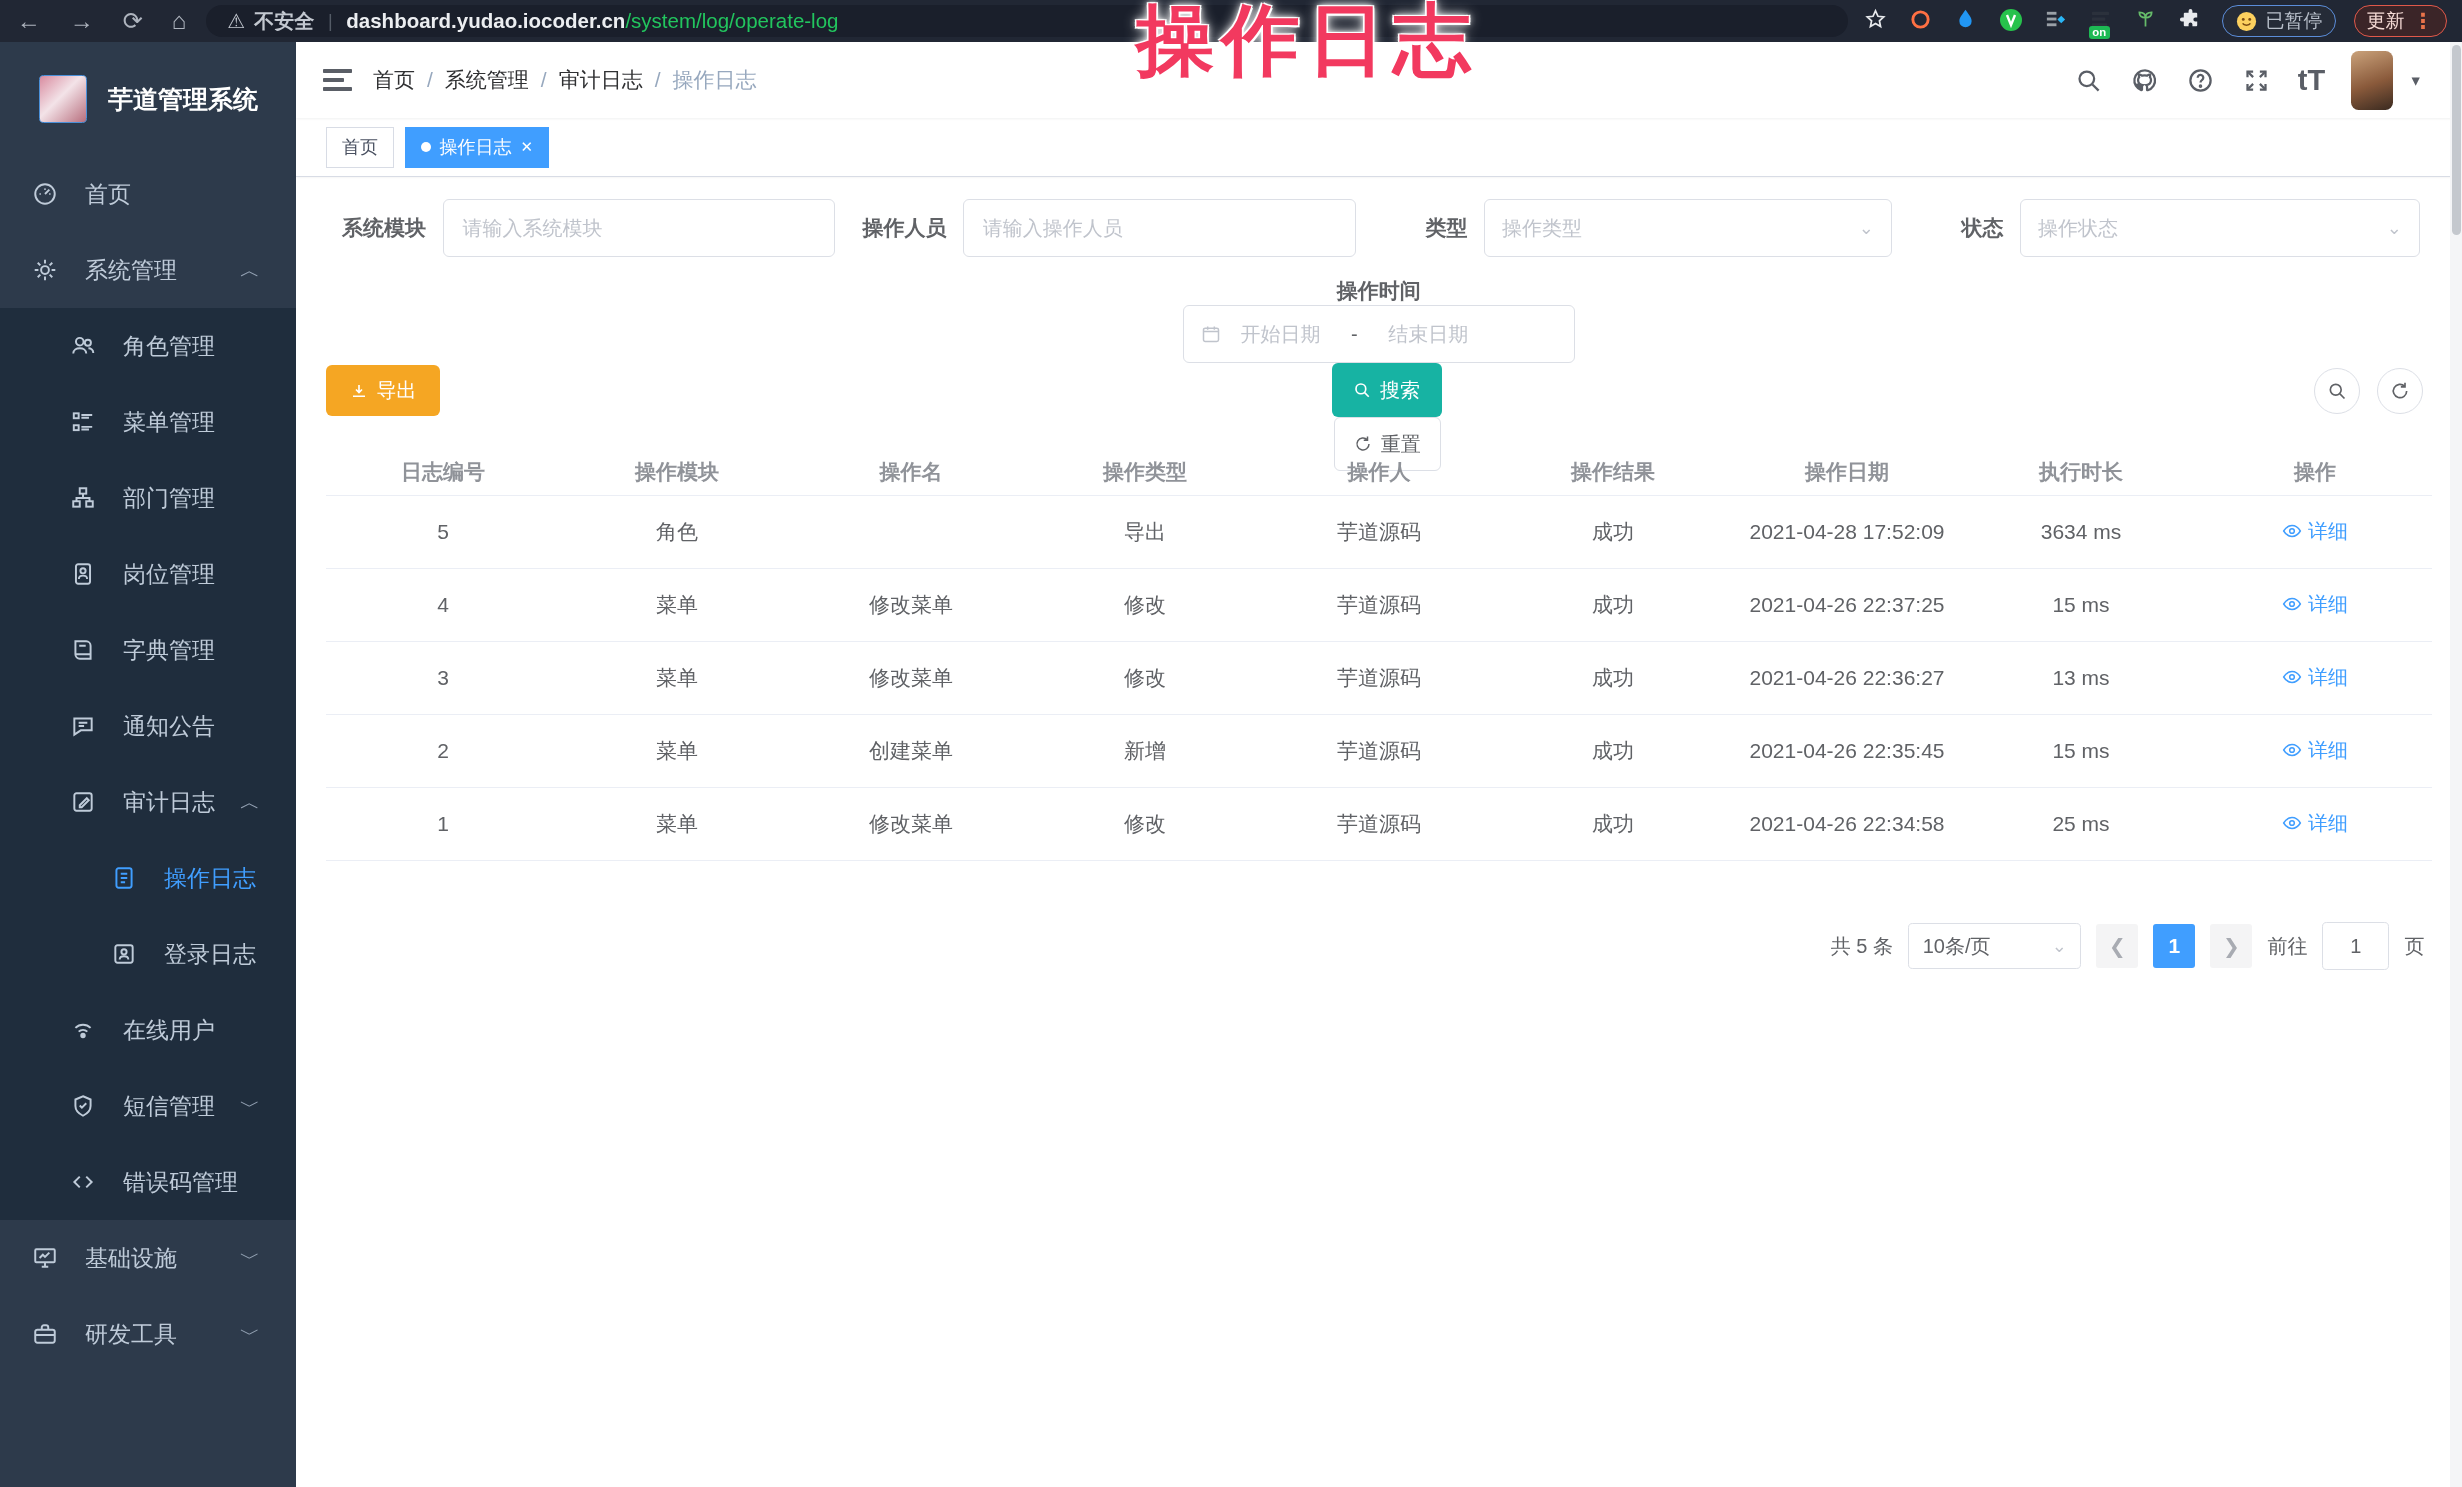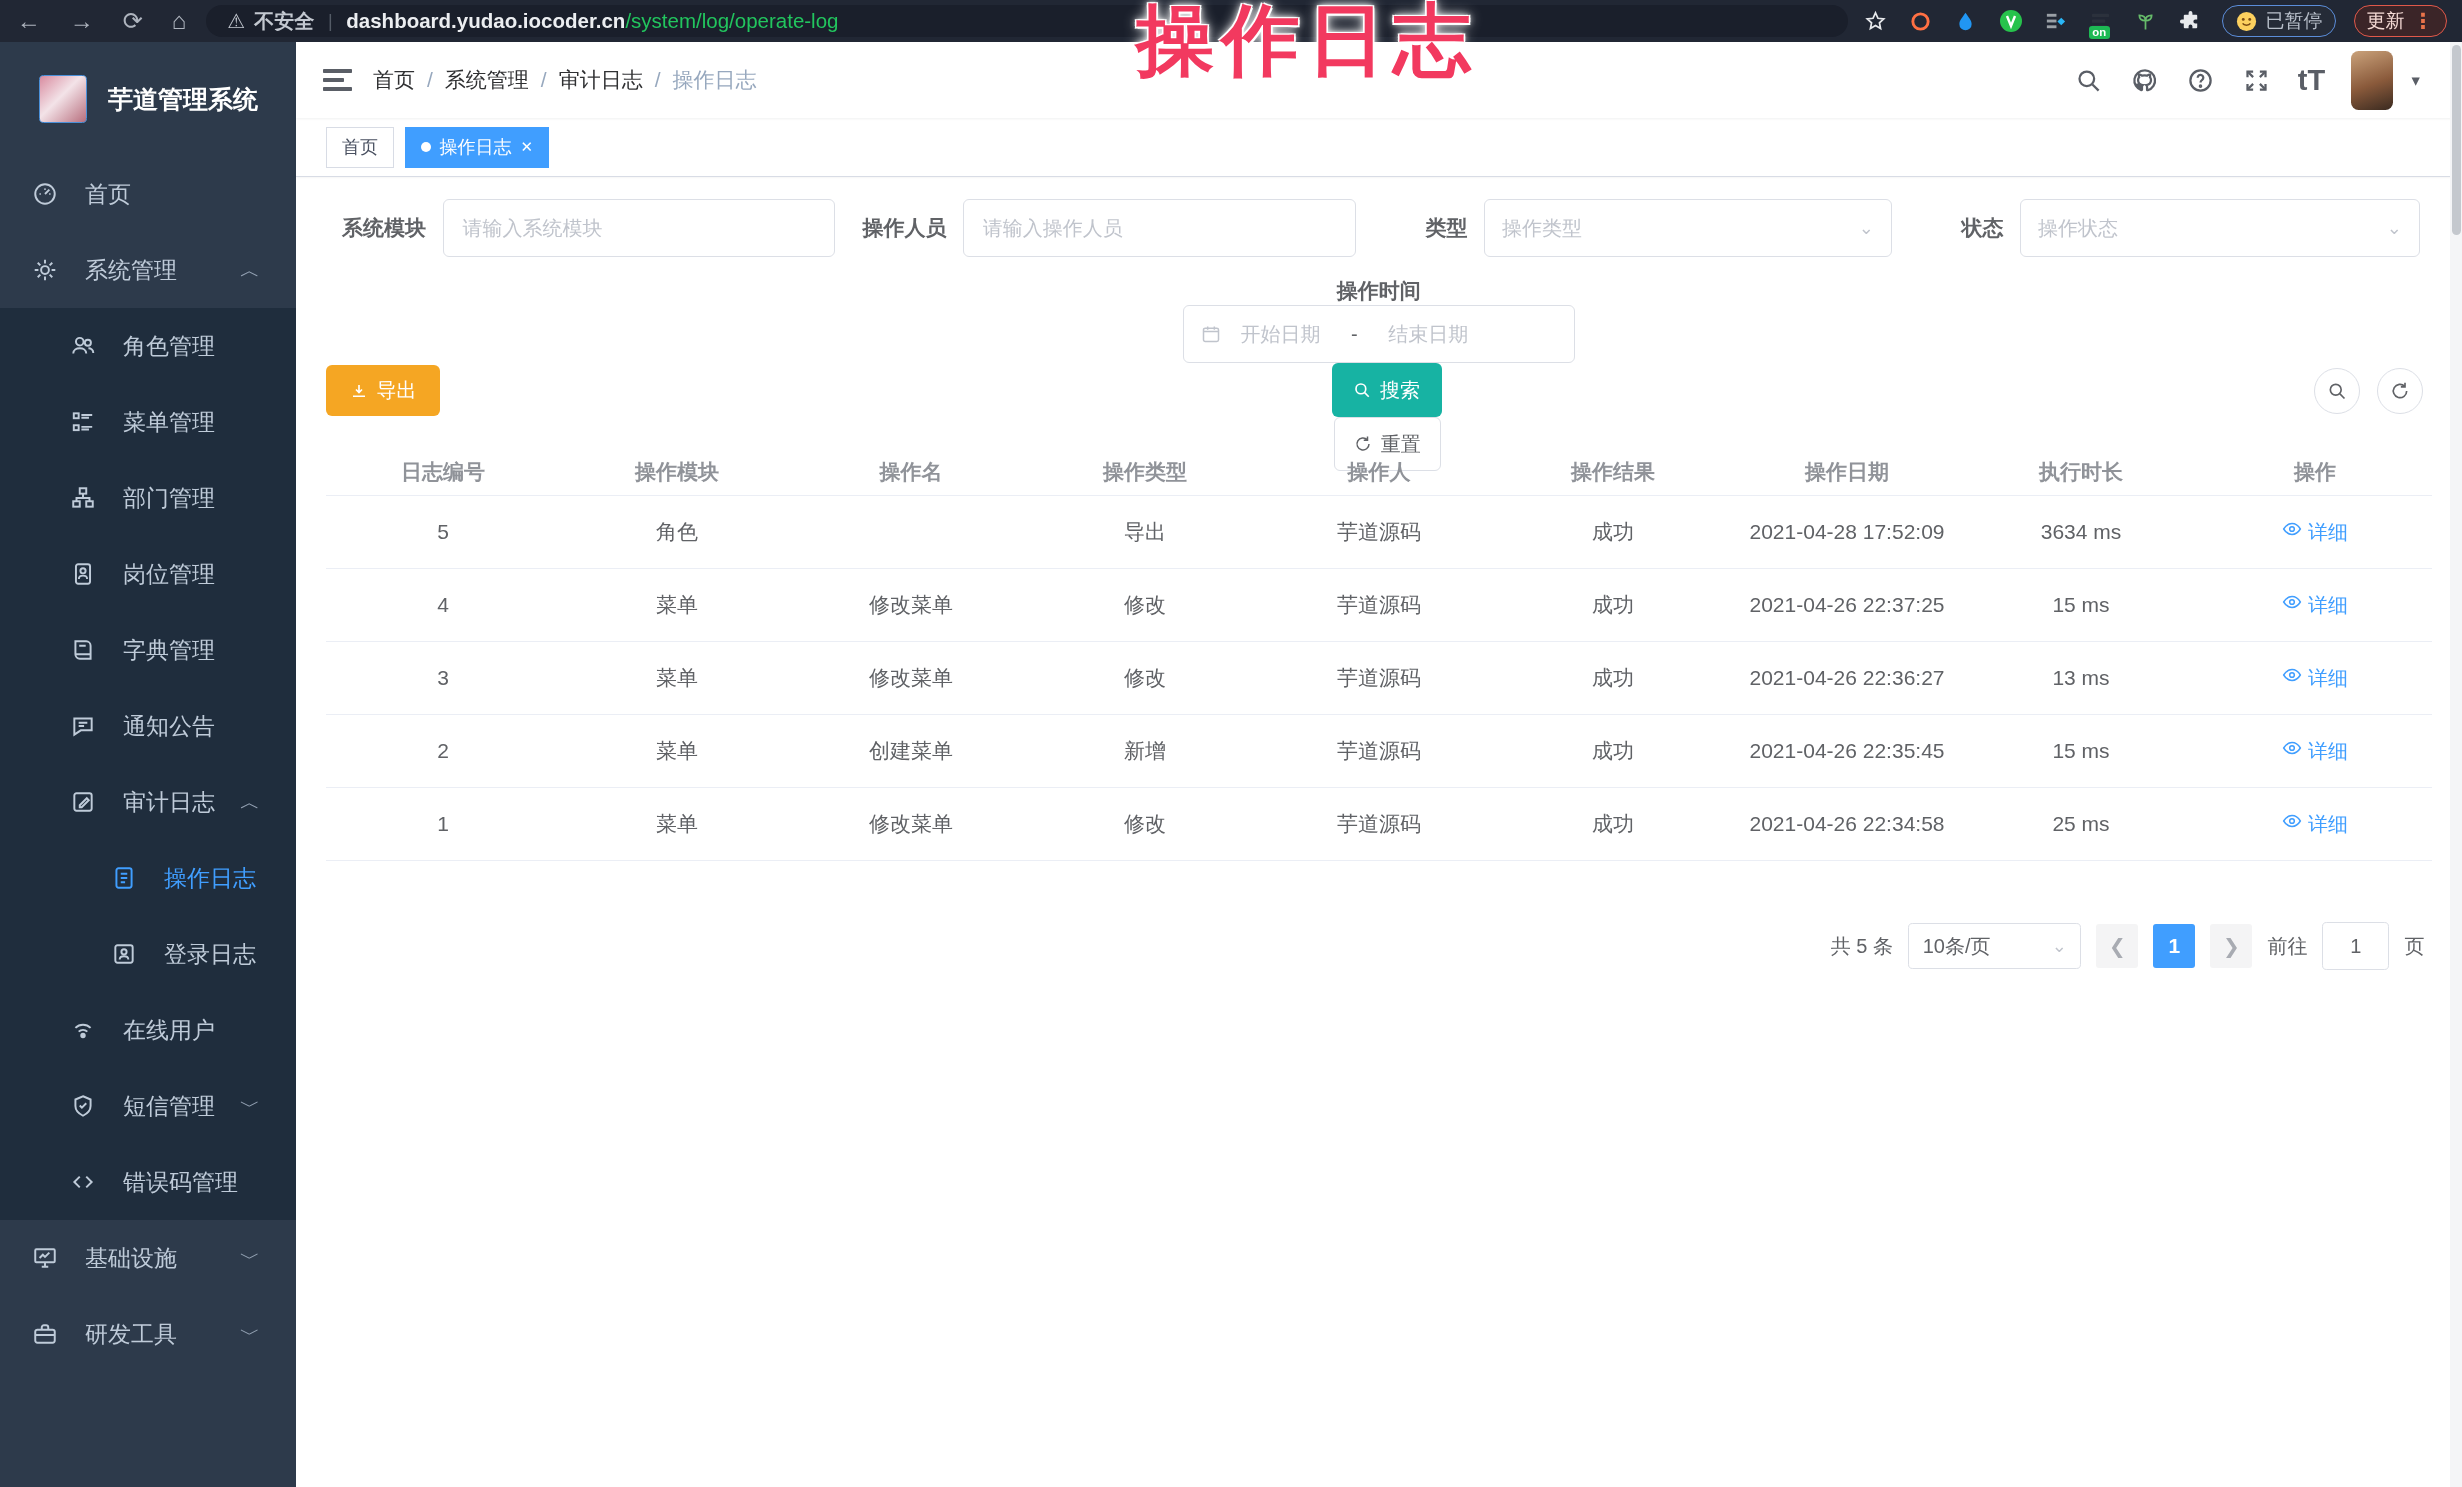--- a/index.html
+++ b/index.html
@@ -15,21 +15,21 @@
   .chrome .navbtns{display:flex;align-items:center;gap:29px;padding:0 20px 0 16.7px;}
   .chrome .cicon{font-size:24px;color:#aeb4be;line-height:1;}
   .omnibox{flex:1;height:32px;background:#1a1f2b;border-radius:16px;display:flex;align-items:center;
     padding:0 21px;margin-right:13.7px;color:#c3c8d0;}
   .omnibox .warn{font-size:20px;margin-right:9px;color:#c3c8d0;}
   .omnibox .sec{font-size:20px;color:#c3c8d0;font-weight:700;}
   .omnibox .sep{margin:0 13.7px;color:#545b66;font-size:18px;}
   .omnibox .host{font-size:20.5px;color:#eceef1;font-weight:700;}
   .omnibox .path{font-size:20.5px;color:#22c55e;}
   .extbar{display:flex;align-items:center;gap:18px;padding-right:15px;}
-  .extbar .exticon{width:27px;height:27px;display:flex;align-items:center;justify-content:center;position:relative;text-decoration:underline;}
+  .extbar .exticon{width:27px;height:27px;display:flex;align-items:flex-start;justify-content:center;position:relative;text-decoration:underline;}
   .onbadge{position:absolute;bottom:-4.6px;left:1.5px;background:#1db954;color:#fff;font-size:11.4px;
     font-weight:700;border-radius:3px;padding:0.8px 3.8px;line-height:1;}
   .pill{display:flex;align-items:center;height:30px;border-radius:16px;padding:0 12px;gap:7.6px;}
   .pill.paused{border:1.5px solid #5b8dd9;color:#b7bec9;font-size:19px;background:rgba(255,255,255,0.02);}
   .pill.update{border:1.5px solid #e0584a;background:#3b2528;color:#f3d9d4;font-size:19px;}
   .pill.update .dots{color:#e8734a;font-size:21px;font-weight:700;letter-spacing:0.8px;}
   
   .annotation{position:absolute;left:1136px;top:0px;z-index:60;font-size:78px;font-weight:700;
     color:#f2395f;letter-spacing:7.6px;line-height:1.05;
     text-shadow:0 0 3px #fff,0 0 7.6px #fff,0 0 13.7px #fff,1.5px 1.5px 0 #fff,-1.5px -1.5px 0 #fff,1.5px -1.5px 0 #fff,-1.5px 1.5px 0 #fff;}
@@ -99,21 +99,21 @@
   .rbtn{width:44px;height:44px;border:0.8px solid #dcdfe6;border-radius:50%;background:#fff;
     display:flex;align-items:center;justify-content:center;color:#606266;cursor:pointer;}
   .rbtn svg{width:20px;height:20px;}
   
   .table{margin-top:32px;}
   .thead,.trow{display:grid;grid-template-columns:repeat(9,1fr);align-items:center;}
   .thead{height:47px;border-bottom:0.8px solid #ebeef5;}
   .th{font-size:21px;font-weight:700;color:#909399;text-align:center;}
   .trow{height:72px;border-bottom:0.8px solid #ebeef5;}
   .td{font-size:21px;color:#606266;text-align:center;white-space:nowrap;overflow:hidden;}
-  .detail{display:inline-flex;gap:6px;color:#409EFF;font-size:20px;cursor:pointer;}
+  .detail{display:inline-flex;align-items:center;gap:6px;color:#409EFF;font-size:20px;cursor:pointer;}
   .detail svg{width:20px;height:20px;}
   
   .pagination{margin-top:61px;display:flex;align-items:center;justify-content:flex-end;gap:15px;
     font-size:20px;color:#606266;padding-right:7.6px;}
   .psel{width:144px;height:44px;border:0.8px solid #dcdfe6;border-radius:4.6px;display:flex;align-items:center;
     padding:0 13.7px;color:#606266;cursor:pointer;}
   .pbtn{width:42px;height:44px;background:#f4f4f5;border-radius:3px;display:flex;align-items:center;
     justify-content:center;color:#a8abb2;font-size:20px;cursor:pointer;}
   .pcur{width:42px;height:44px;background:#409EFF;border-radius:3px;display:flex;align-items:center;
     justify-content:center;color:#fff;font-weight:700;font-size:21px;cursor:pointer;}

